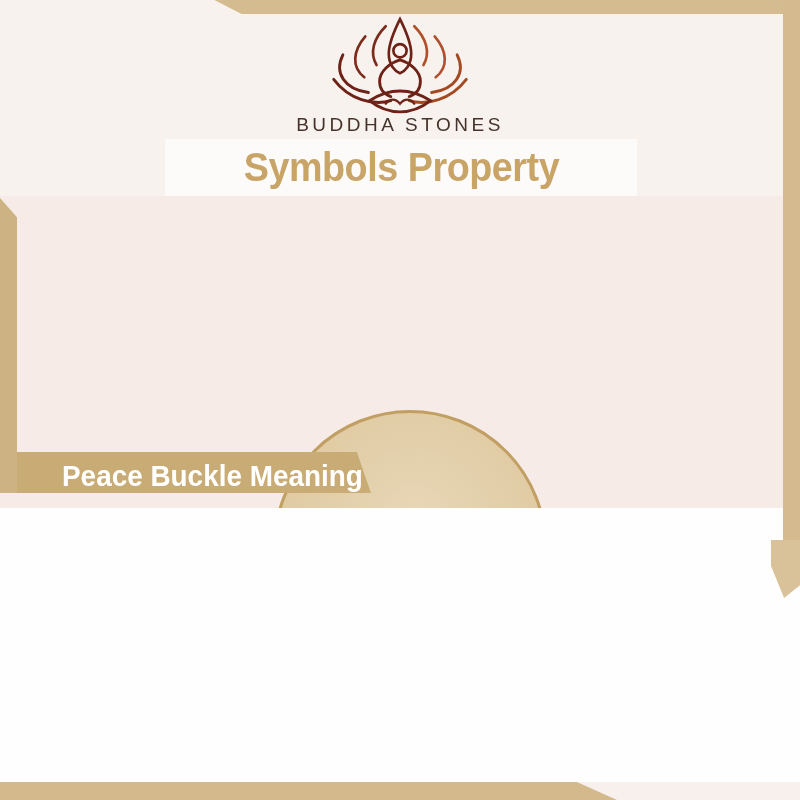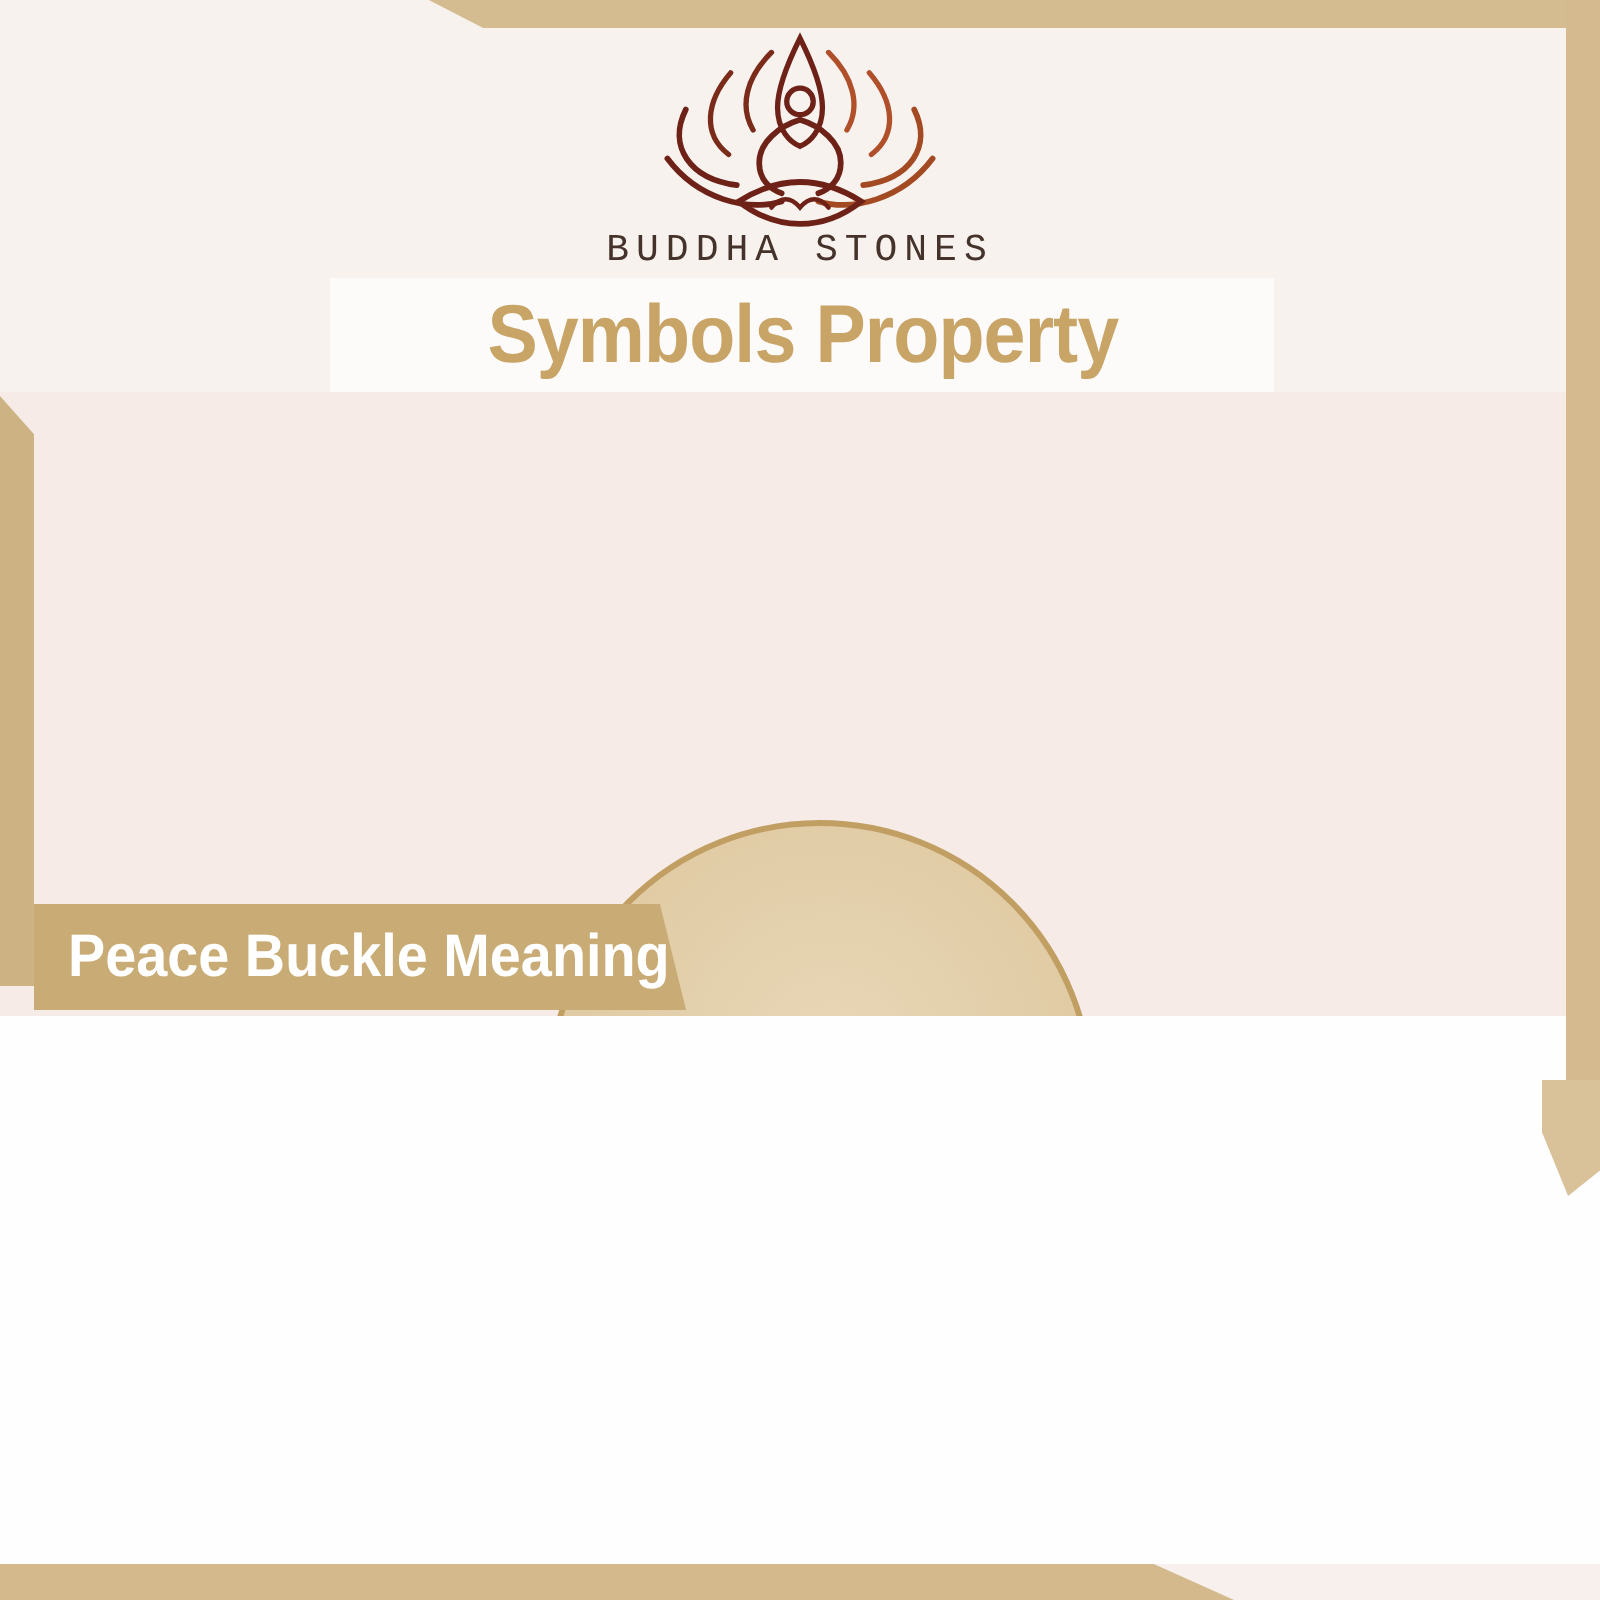--- a/index.html
+++ b/index.html
@@ -27,21 +27,21 @@
   }
   .bottom-strip{position:absolute;left:0;top:782px;width:800px;height:18px;background:#f7f0ec;}
   .bottom-accent-bar{
     position:absolute;left:0;top:782px;width:617px;height:18px;background:#d3b98c;z-index:6;
     clip-path:polygon(0 0,93.5% 0,100% 100%,0 100%);
   }
   
   .brand-logo{position:absolute;left:310px;top:14px;width:180px;height:102px;}
   .brand-name{
     position:absolute;left:0;top:114px;width:800px;text-align:center;
-    font-family:Liberation Mono, monospace;font-size:19px;letter-spacing:3.5px;color:#45332b;
+    font-family:Liberation Sans, sans-serif;font-size:19px;letter-spacing:3.5px;color:#45332b;
   }
   
   .title-band{
     position:absolute;left:165px;top:139px;width:472px;height:57px;background:#fdfbfa;
     display:flex;align-items:center;justify-content:center;text-align:center;
   }
   .page-title{
     font-size:41px;font-weight:700;color:#c8a467;white-space:nowrap;
     transform:scaleX(0.92);letter-spacing:-0.5px;
   }
@@ -50,23 +50,23 @@
     position:absolute;left:273px;top:214px;width:274px;height:274px;border-radius:50%;
     border:3px solid #c19f63;box-sizing:border-box;
     background:radial-gradient(circle at 52% 42%, #e8d7b7 0%, #e0cba4 60%, #dbc499 100%);
   }
   .buckle-center-hole{
     position:absolute;left:386px;top:320px;width:48px;height:48px;border-radius:50%;
     border:3px solid #c19f63;box-sizing:border-box;background:#f8f1ec;
   }
   
   .section-banner{
-    position:absolute;left:17px;top:452px;width:326px;height:53px;background:#c9ac75;z-index:7;
+    position:absolute;left:17px;top:452px;width:326px;height:41px;background:#c9ac75;z-index:7;
     clip-path:polygon(0 0,96% 0,100% 100%,0 100%);
-    display:flex;align-items:center;
+    display:flex;align-items:flex-end;padding-left:28px;
   }
   .banner-label{
     margin-left:17px;font-size:30px;font-weight:700;color:#ffffff;white-space:nowrap;
     transform:scaleX(0.93);transform-origin:0 50%;letter-spacing:0px;
   }
 </style>
 </head>
 <body>
 
 <div class="page">

